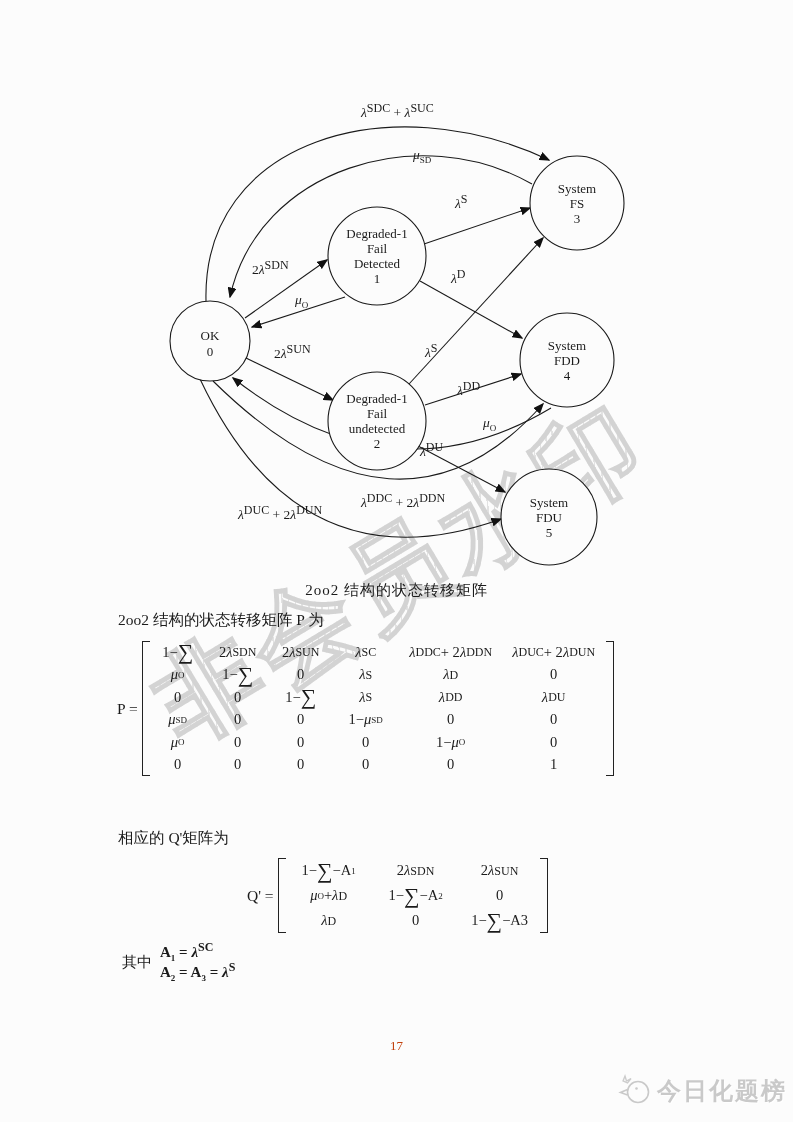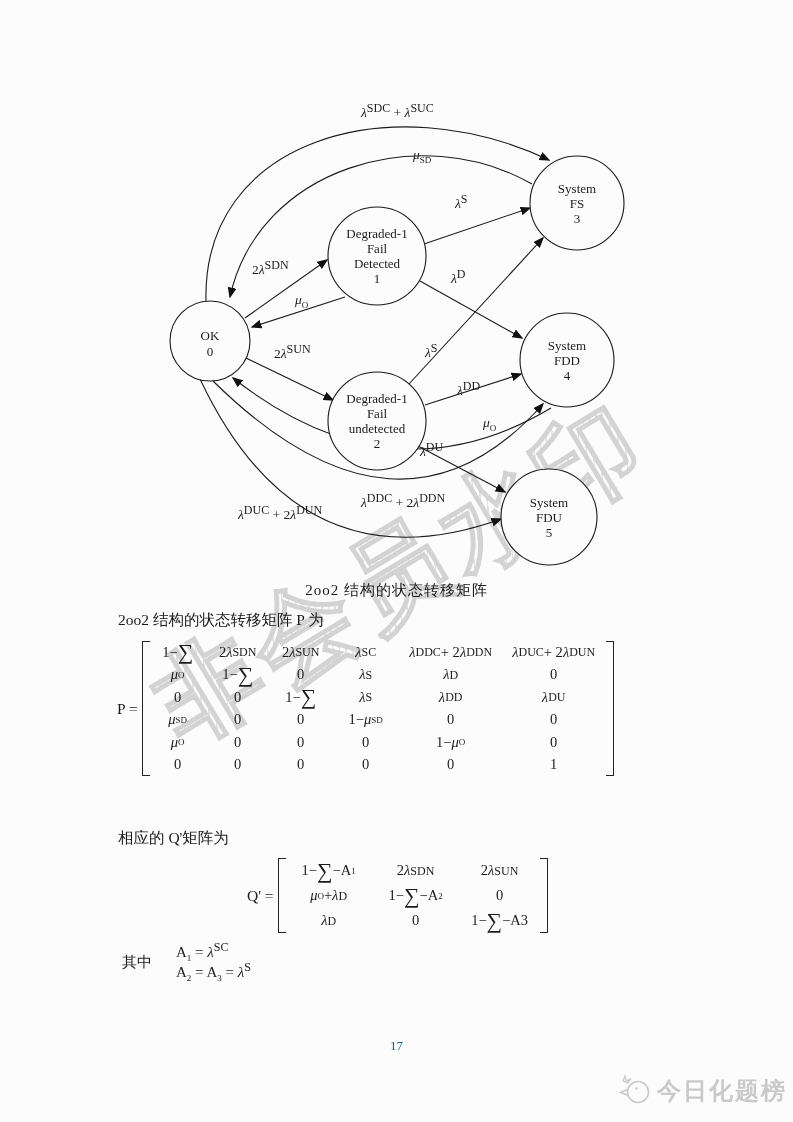--- a/index.html
+++ b/index.html
@@ -31,24 +31,24 @@
   .matlabel{font-size:15.5px;margin-right:4px;white-space:nowrap;}
   .brk{width:7px;align-self:stretch;}
   .brk.l{border-left:1.6px solid #222;border-top:1.6px solid #222;border-bottom:1.6px solid #222;}
   .brk.r{border-right:1.6px solid #222;border-top:1.6px solid #222;border-bottom:1.6px solid #222;}
   .pgrid{display:grid;grid-template-columns:56px 64px 62px 68px 102px 104px;}
   .qgrid{display:grid;grid-template-columns:86px 88px 80px;}
   .pgrid .mcell{height:22.5px;display:flex;align-items:center;justify-content:center;font-size:14.5px;white-space:nowrap;}
   .qgrid .mcell{height:25px;display:flex;align-items:center;justify-content:center;font-size:14.5px;white-space:nowrap;}
   .mline{font-size:15px;white-space:nowrap;}
   .defs{position:absolute;display:flex;align-items:center;}
-  .defs .defrows{margin-left:24px;}
+  .defs .defrows{margin-left:8px;font-weight:bold;}
   .defs .defrows .mline{margin:3px 0;}
   
-  .pagenum{position:absolute;left:0;right:0;top:1038px;text-align:center;font-size:13px;color:#0369a1;}
+  .pagenum{position:absolute;left:0;right:0;top:1038px;text-align:center;font-size:13px;color:#c2410c;}
   .sitelogo{position:absolute;right:6px;top:1072px;display:flex;align-items:center;}
   .sitelogo .brand{font-family:Liberation Mono, monospace;font-size:24px;font-weight:bold;
      letter-spacing:2px;color:#c9c9c9;text-shadow:1px 1px 0 #ffffff;}
 </style>
 </head>
 <body>
 
 <div class="page">
 
   <div class="watermark">非会员水印</div>

